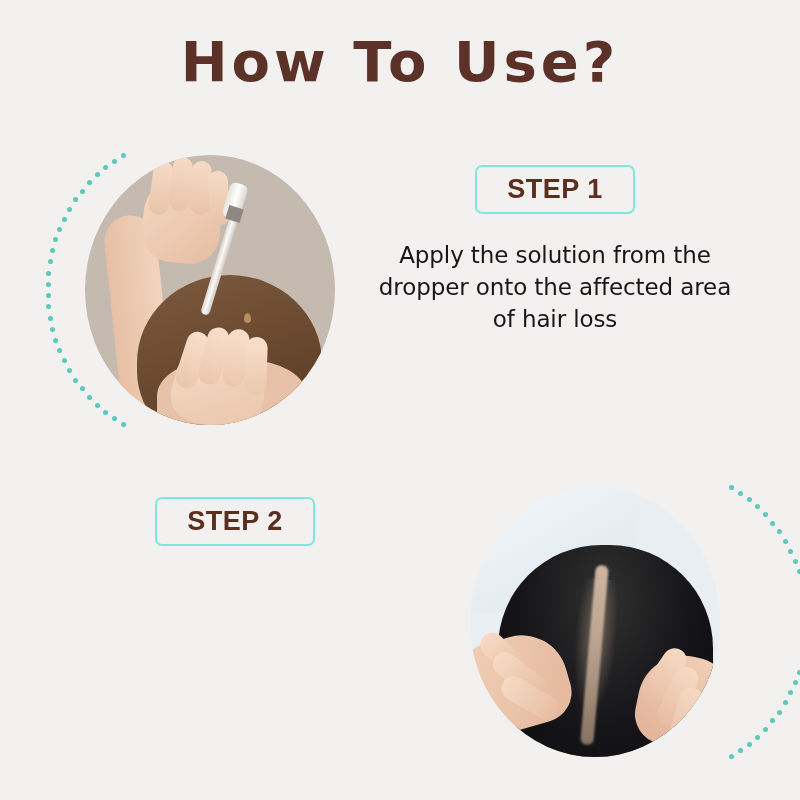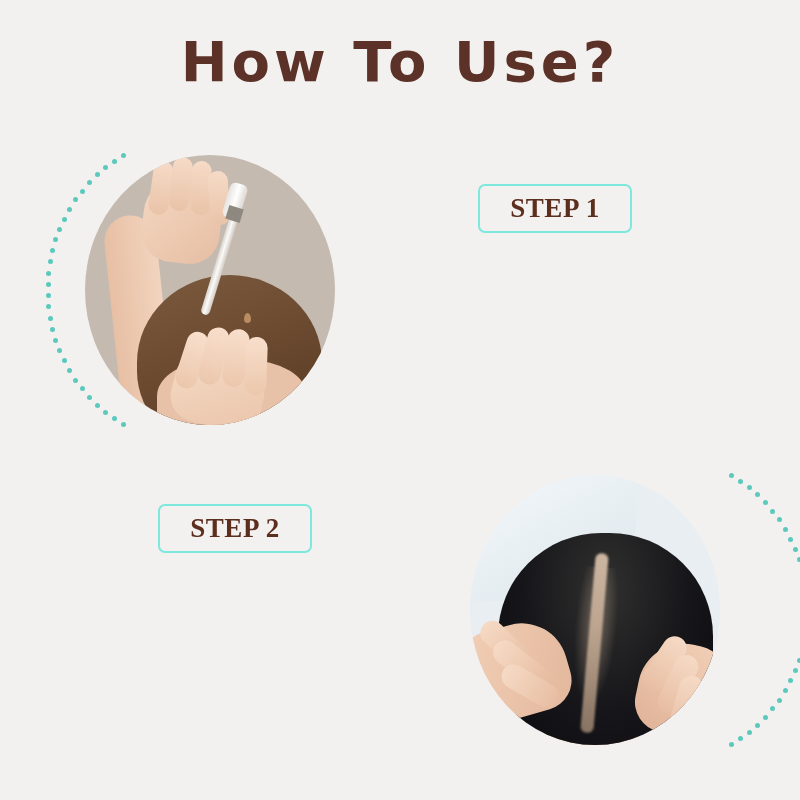--- a/index.html
+++ b/index.html
@@ -30,21 +30,21 @@
     line-height: 1;
   }
 
   
   .step-row {
     position: absolute;
     width: 800px;
     height: 300px;
   }
   .row-1 { top: 140px; left: 0; }
-  .row-2 { top: 455px; left: 0; }
+  .row-2 { top: 467px; left: 0; }
 
   
   .photo-wrap {
     position: absolute;
     width: 250px;
     height: 270px;
   }
   .photo-1 { left: 85px; top: 15px; }
   .photo-2 { left: 470px; top: 20px; }
 
@@ -232,23 +232,22 @@
 
   .step-badge {
     display: inline-block;
     border: 2.5px solid #7FE8DC;
     border-radius: 7px;
     padding: 8px 30px 9px;
     font-size: 27px;
     font-weight: 700;
     color: #5C2E1E;
     letter-spacing: .5px;
-    font-family: Liberation Serif, serif;
+    font-family: Liberation Sans, sans-serif;
     line-height: 1.05;
-    margin-top: 19px;
   }
   .step-body {
     margin-top: 26px;
     font-size: 23px;
     line-height: 1.38;
     color: #17171A;
     font-family: "DejaVu Sans", sans-serif;
     letter-spacing: -.1px;
   }
 </style>
@@ -309,20 +308,21 @@
       <div class="s1-lower-hand"></div>
       <div class="s1-lfinger" style="left:96px;  top:176px; transform:rotate(18deg);"></div>
       <div class="s1-lfinger" style="left:118px; top:172px; transform:rotate(14deg);"></div>
       <div class="s1-lfinger" style="left:140px; top:174px; transform:rotate(8deg);"></div>
       <div class="s1-lfinger" style="left:160px; top:182px; transform:rotate(2deg);"></div>
     </div>
   </div>
 
   <div class="text-col text-1">
     <div class="step-badge">STEP 1</div>
+    <div class="step-body">Apply the solution from the dropper onto the affected area of hair loss</div>
   </div>
 </div>
 
 <div class="step-row row-2">
 
   <div class="text-col text-2">
     <div class="step-badge">STEP 2</div>
   </div>
 
   <div class="photo-wrap photo-2">

